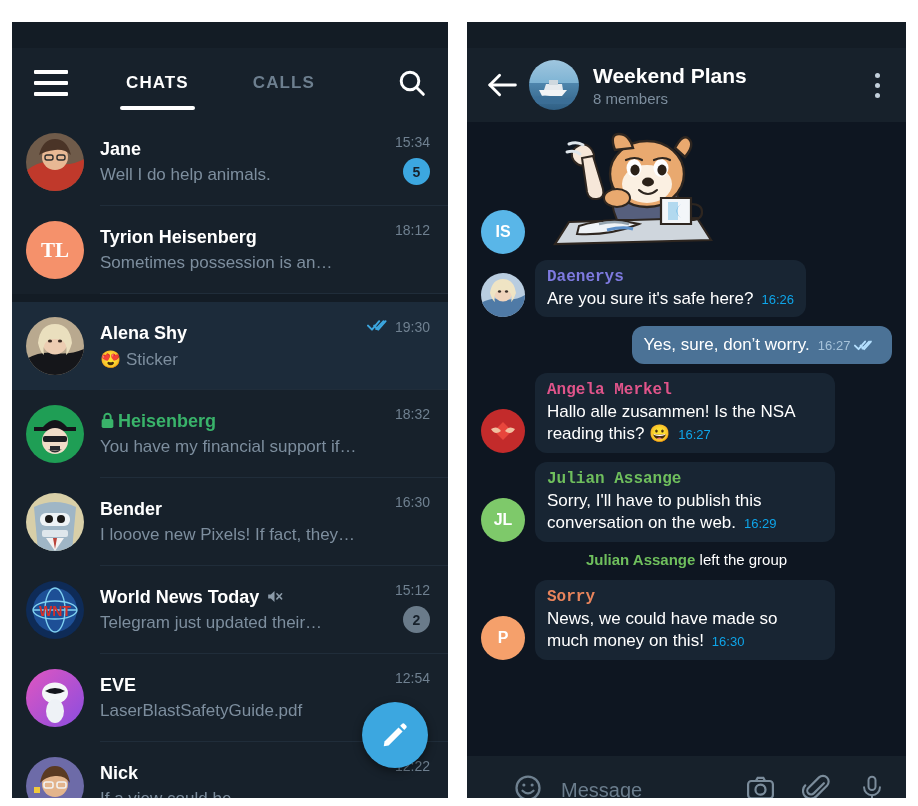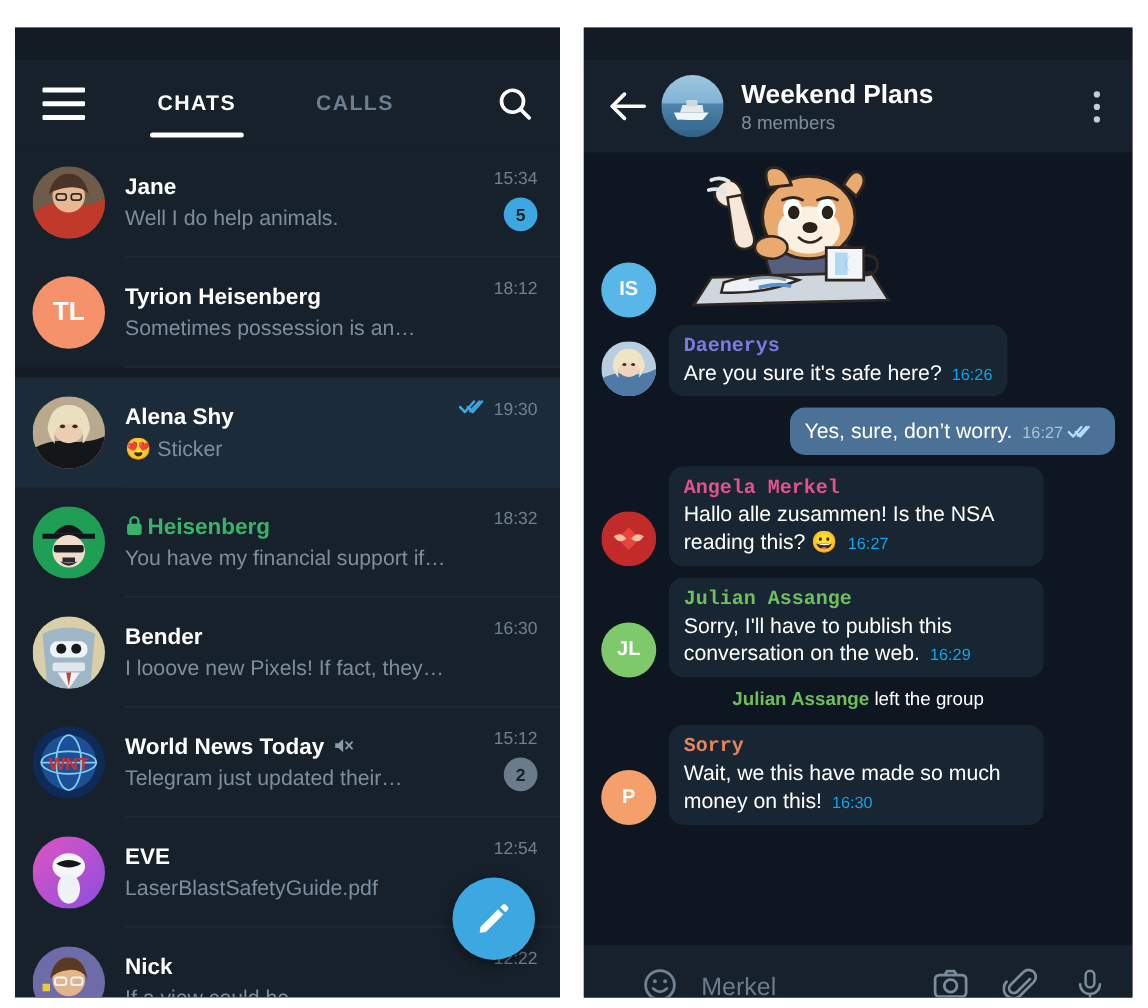--- a/index.html
+++ b/index.html
@@ -221,21 +221,21 @@
             </div>
             <div class="chat-sub">Well I do help animals.</div>
           </div>
           <div class="chat-meta">
             <div class="chat-time">15:34</div>
             <div class="badge">5</div>
           </div>
           <div class="divider"></div>
         </div>
         <div class="chat-row">
-          <div class="avatar" style="background: rgb(245, 145, 107);">TL</div>
+          <div class="avatar" style="background: rgb(245, 145, 107); font-family: Liberation Serif, serif;">TL</div>
           <div class="chat-body">
             <div class="chat-line1">
               <div class="chat-title"><span>Tyrion Heisenberg</span></div>
             </div>
             <div class="chat-sub">Sometimes possession is an…</div>
           </div>
           <div class="chat-meta">
             <div class="chat-time">18:12</div>
           </div>
           <div class="divider"></div>
@@ -527,35 +527,35 @@
           <div class="bubble">
             <div class="sender" style="color: rgb(111, 191, 93);">Julian Assange</div>
             <div><span class="msg-text">Sorry, I'll have to publish this conversation on the web.</span><span class="msg-time">16:29</span></div>
           </div>
         </div>
         <div class="service"><b>Julian Assange</b><span> left the group</span></div>
         <div class="msg-row">
           <div class="msg-avatar" style="background: rgb(245, 160, 107);">P</div>
           <div class="bubble">
             <div class="sender" style="color: rgb(232, 132, 92);">Sorry</div>
-            <div><span class="msg-text">Wait, we this have made so much money on this!</span><span class="msg-time">16:30</span></div>
+            <div><span class="msg-text">News, we could have made so much money on this!</span><span class="msg-time">16:30</span></div>
           </div>
         </div>
       </div>
 
     <div class="inputbar">
       <div class="icon-btn">
         <svg width="30" height="30" viewBox="0 0 24 24" fill="none" stroke="#6f8190" stroke-width="1.8">
           <circle cx="12" cy="12" r="9.2"></circle>
           <circle cx="8.7" cy="9.6" r="1.25" fill="#6f8190" stroke="none"></circle>
           <circle cx="15.3" cy="9.6" r="1.25" fill="#6f8190" stroke="none"></circle>
           <path d="M7.6 14.2 Q12 18.4 16.4 14.2" stroke-linecap="round"></path>
         </svg>
       </div>
-      <div class="msg-placeholder">Merkel</div>
+      <div class="msg-placeholder">Message</div>
       <div class="icon-btn">
         <svg width="31" height="31" viewBox="0 0 24 24" fill="none" stroke="#7b8c9b" stroke-width="1.7">
           <rect x="2.4" y="6.2" width="19.2" height="13.4" rx="2.6"></rect>
           <circle cx="12" cy="12.9" r="3.9"></circle>
           <path d="M8.4 6.2 L9.8 3.8 L14.2 3.8 L15.6 6.2"></path>
         </svg>
       </div>
       <div class="icon-btn">
         <svg width="30" height="30" viewBox="0 0 24 24" fill="none" stroke="#7b8c9b" stroke-width="1.7" stroke-linecap="round">
           <path d="M17.5 8.2 L9.4 16.3 a3 3 0 0 1-4.3-4.3 L13.6 3.5 a4.6 4.6 0 0 1 6.5 6.5 L11.4 18.7 a6.2 6.2 0 0 1-8.8-8.8"></path>

